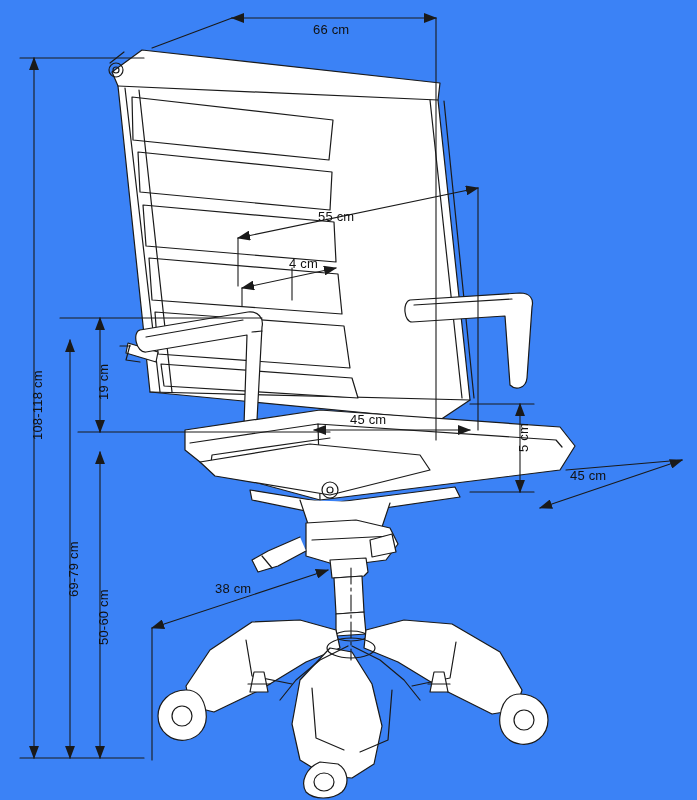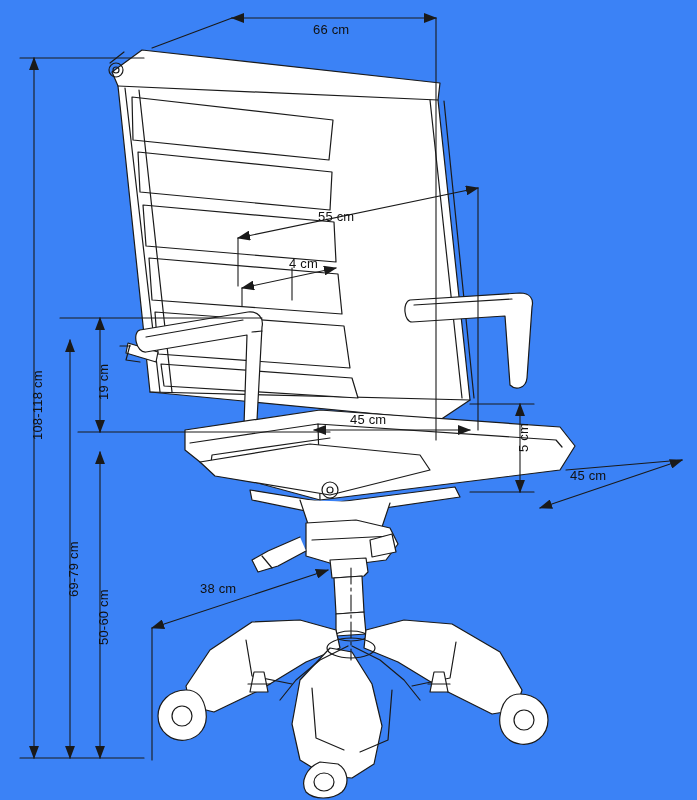--- a/index.html
+++ b/index.html
@@ -204,21 +204,21 @@
   <div class="dim-label" style="left:318px; top:197px;margin-top:12px;">55 cm</div>
 
   <div class="dim-label" style="left:289px; top:256px;">4 cm</div>
 
   <div class="dim-label" style="left:350px; top:412px;">45 cm</div>
 
   <div class="dim-label" style="left:570px; top:468px;">45 cm</div>
 
   <div class="dim-label vert" style="left:516px; top:452px;">5 cm</div>
 
-  <div class="dim-label" style="left:200px; top:581px;">38 cm</div>
+  <div class="dim-label" style="left:215px; top:581px;">38 cm</div>
 
   <div class="dim-label vert" style="left:96px; top:400px;">19 cm</div>
 
   <div class="dim-label vert" style="left:30px; top:440px;">108-118 cm</div>
 
   <div class="dim-label vert" style="left:66px; top:597px;">69-79 cm</div>
 
   <div class="dim-label vert" style="left:96px; top:645px;">50-60 cm</div>
 
 </div>

